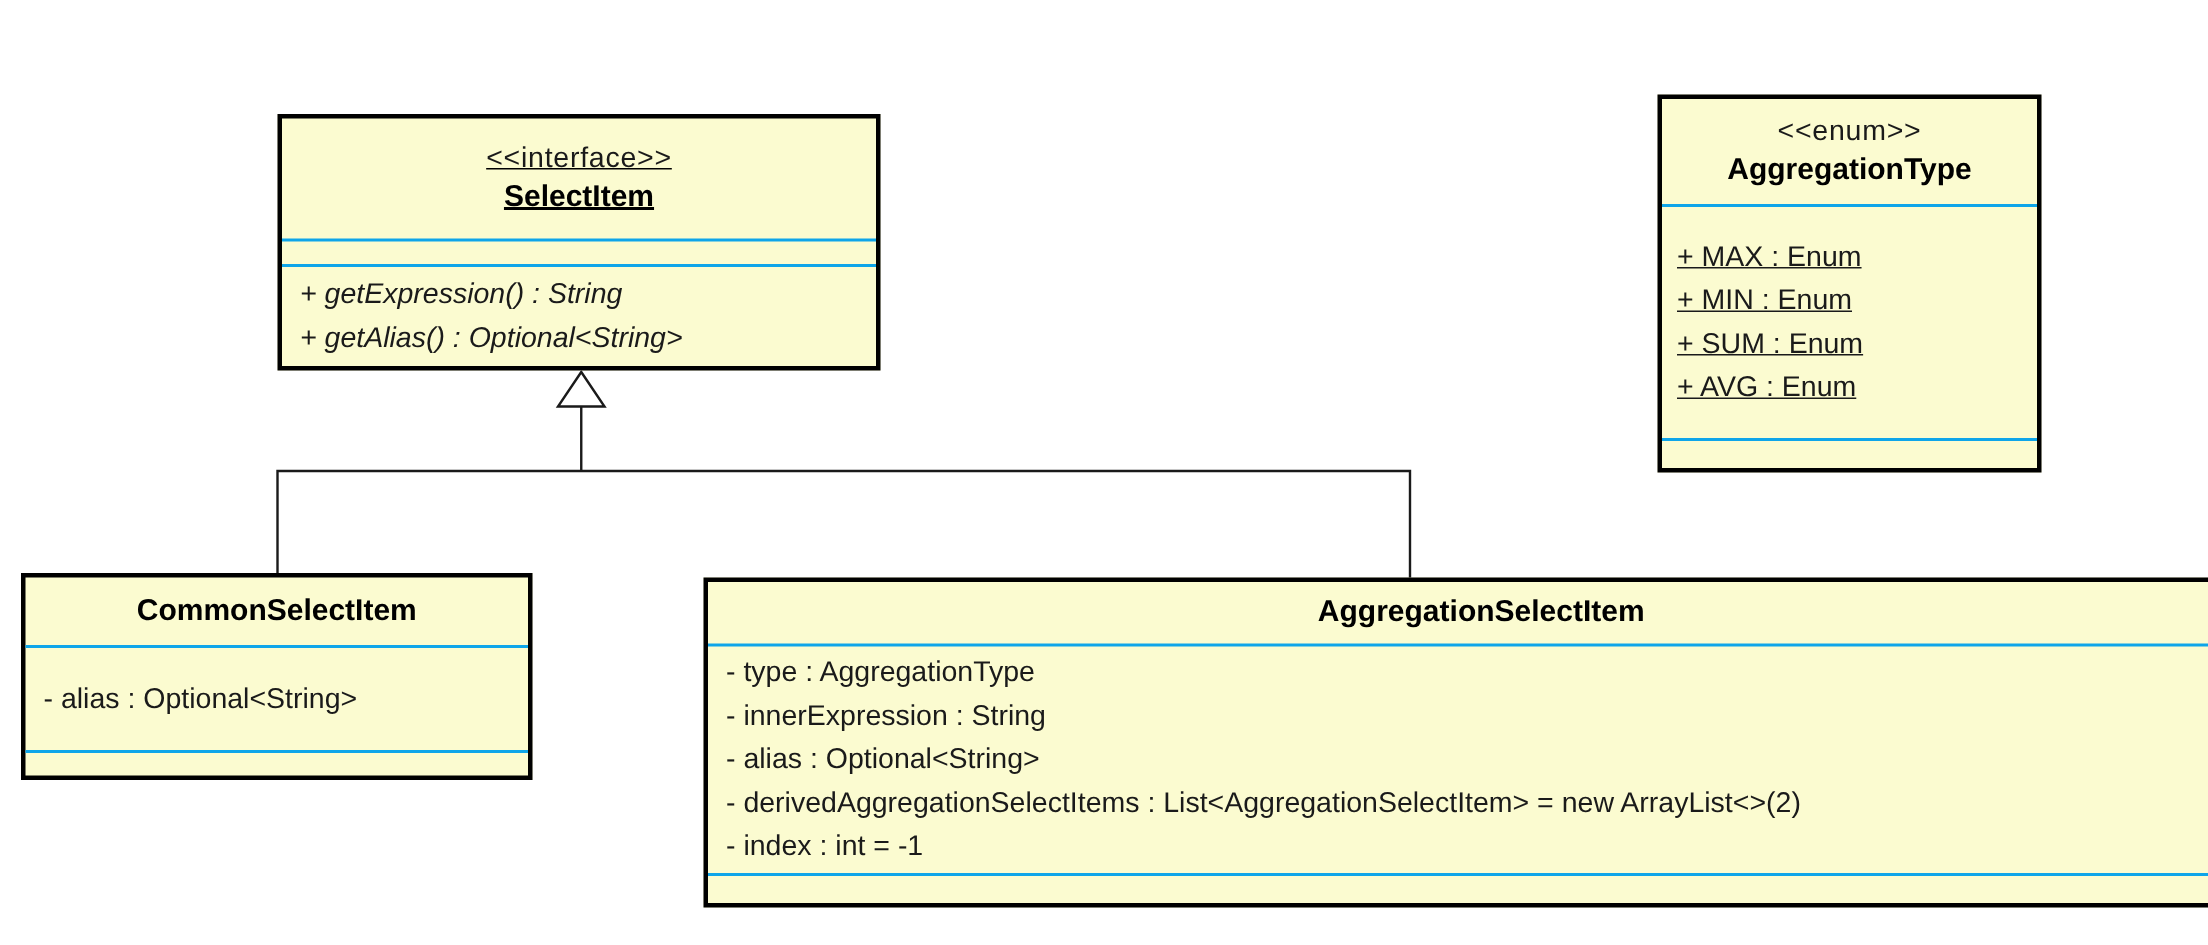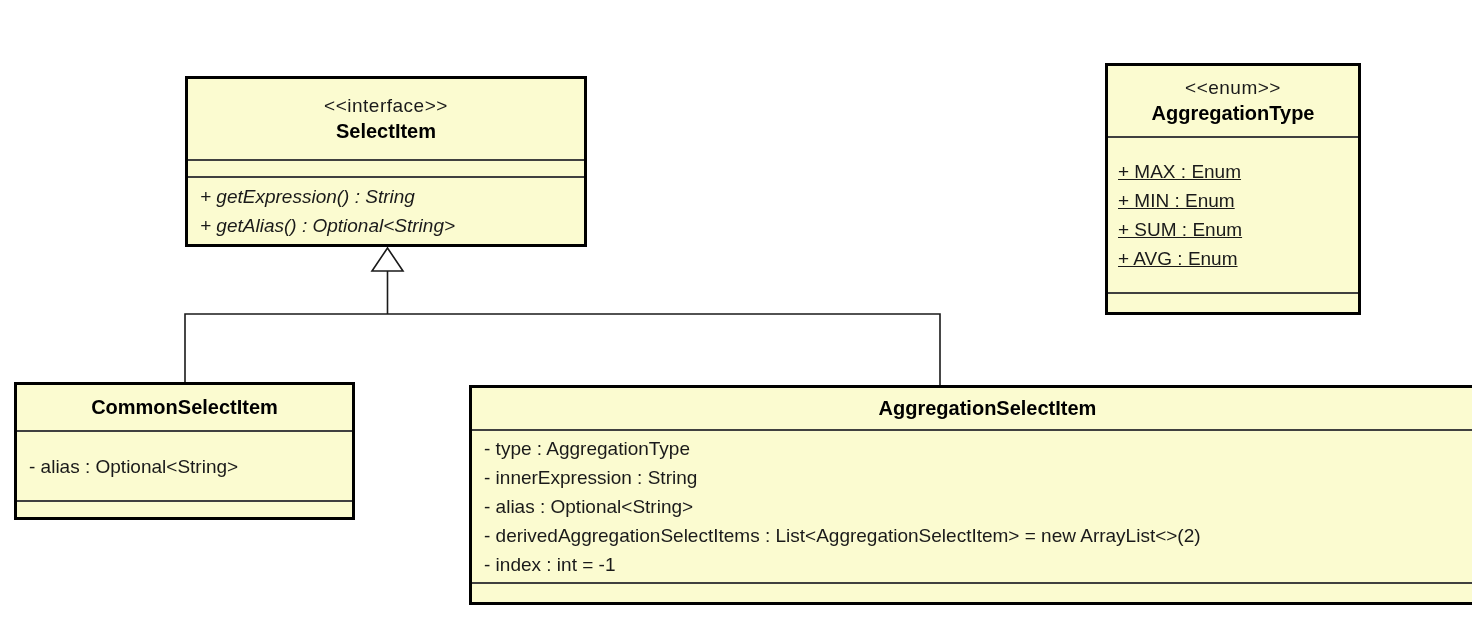--- a/index.html
+++ b/index.html
@@ -33,21 +33,21 @@
 
   .uml-box {
     position: absolute;
     background: #FBFBD0;
     border: 3px solid #000000;
     display: flex;
     flex-direction: column;
     z-index: 1;
   }
   .compartment { width: 100%; }
-  .compartment + .compartment { border-top: 2px solid #404040; }
+  .compartment + .compartment { border-top: 2px solid #0ea5e9; }
 
   .header {
     display: flex;
     flex-direction: column;
     align-items: center;
     justify-content: center;
     gap: 3px;
   }
   .stereotype {
     font-size: 19px;
@@ -82,21 +82,21 @@
 
 <div class="canvas">
 
   <svg class="connectors" width="1472" height="630" viewBox="0 0 1472 630">
     <polyline class="conn" points="185,384 185,314 940,314 940,387"></polyline>
     <line class="conn" x1="387.5" y1="270" x2="387.5" y2="314"></line>
     <polygon class="tri" points="387.5,248 372,271 403,271"></polygon>
   </svg>
 
   <div class="uml-box" style="left:185px; top:76px; width:402px; height:171px;">
-    <div class="compartment header" style="height:80px;">
+    <div class="compartment header" style="height:80px;text-decoration:underline;">
       <div class="stereotype">&lt;&lt;interface&gt;&gt;</div>
       <div class="class-name">SelectItem</div>
     </div>
     <div class="compartment" style="height:17px;"></div>
     <div class="compartment members italic">
       <div class="member">+ getExpression() : String</div>
       <div class="member">+ getAlias() : Optional&lt;String&gt;</div>
     </div>
   </div>
 

